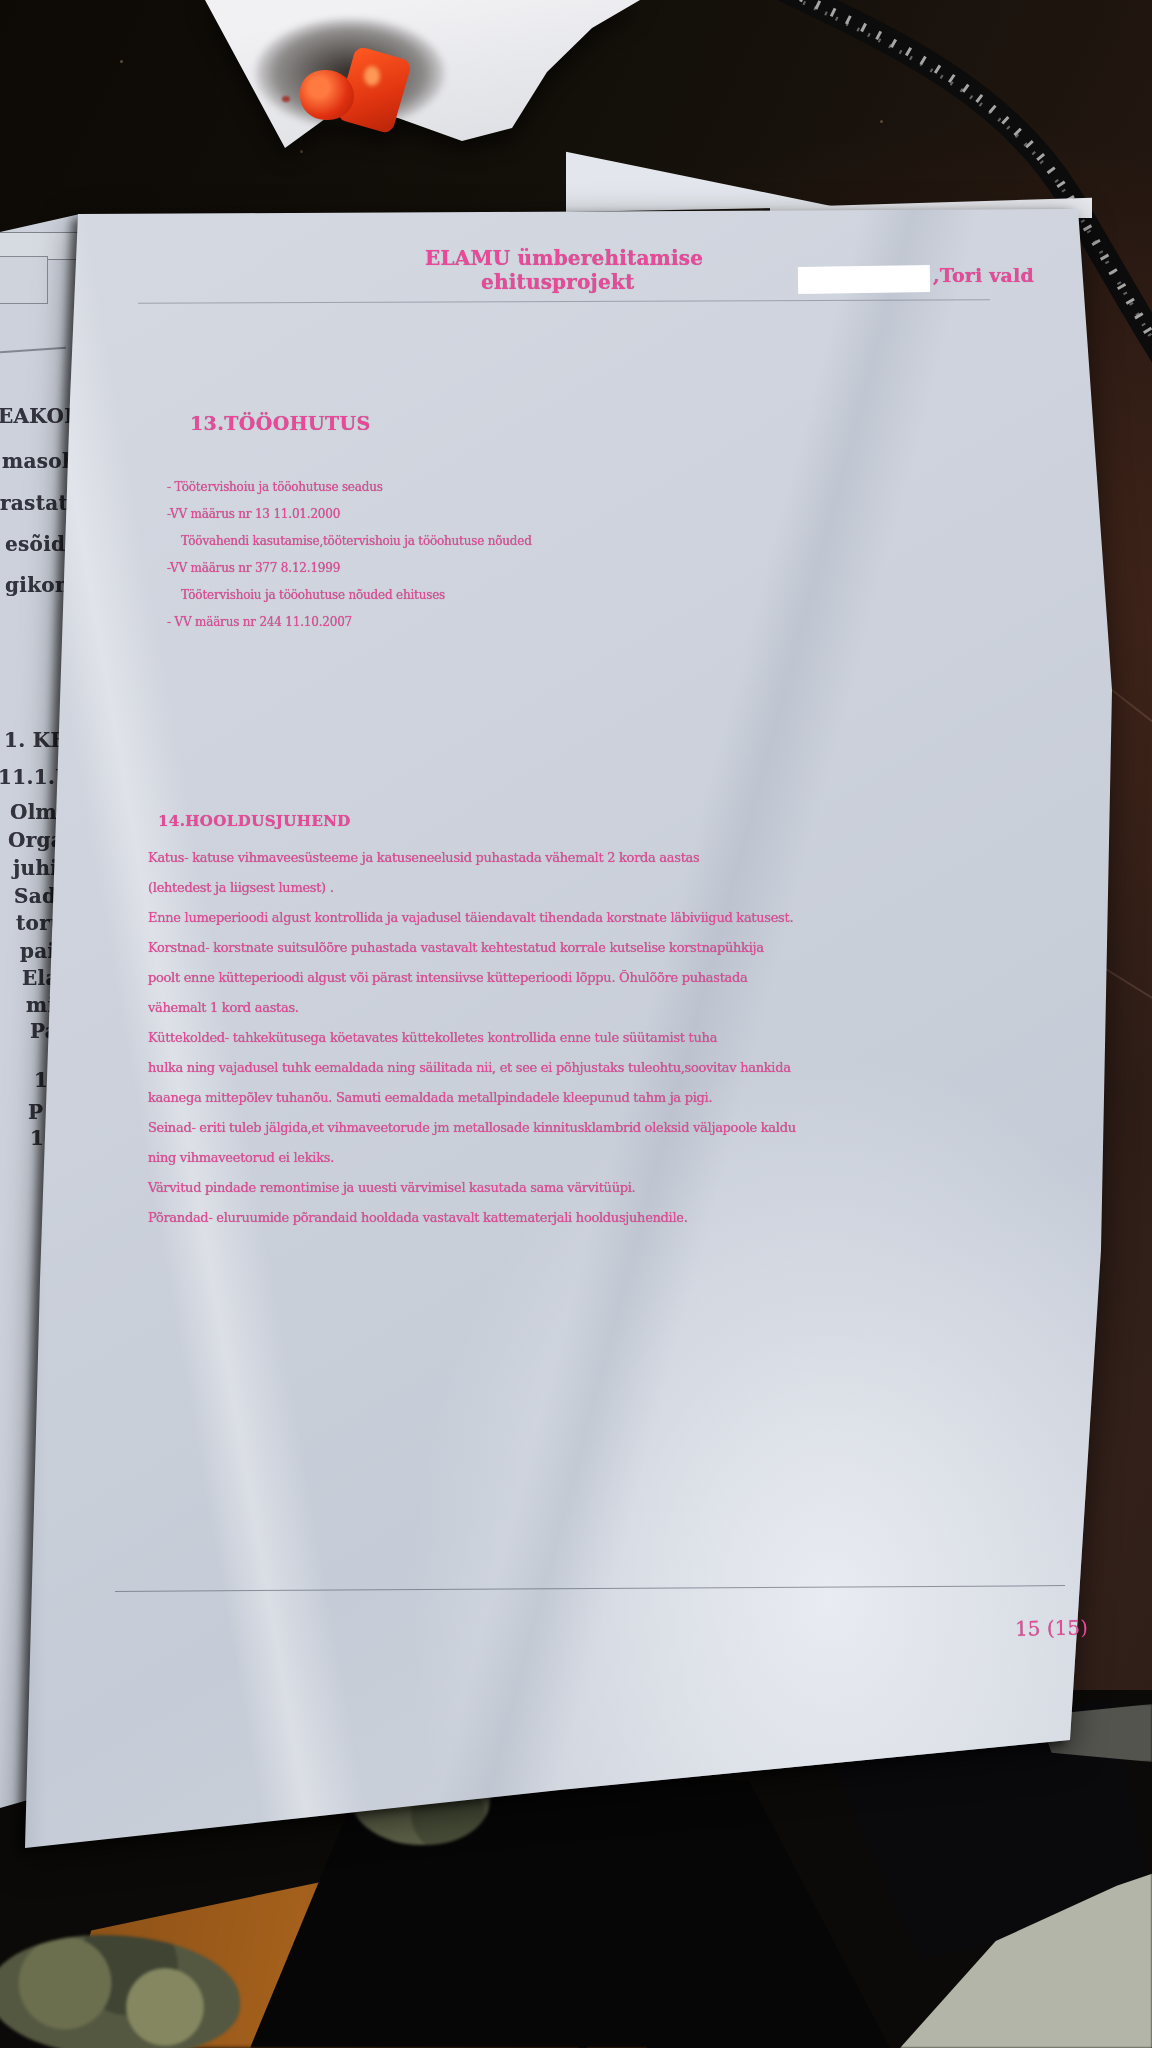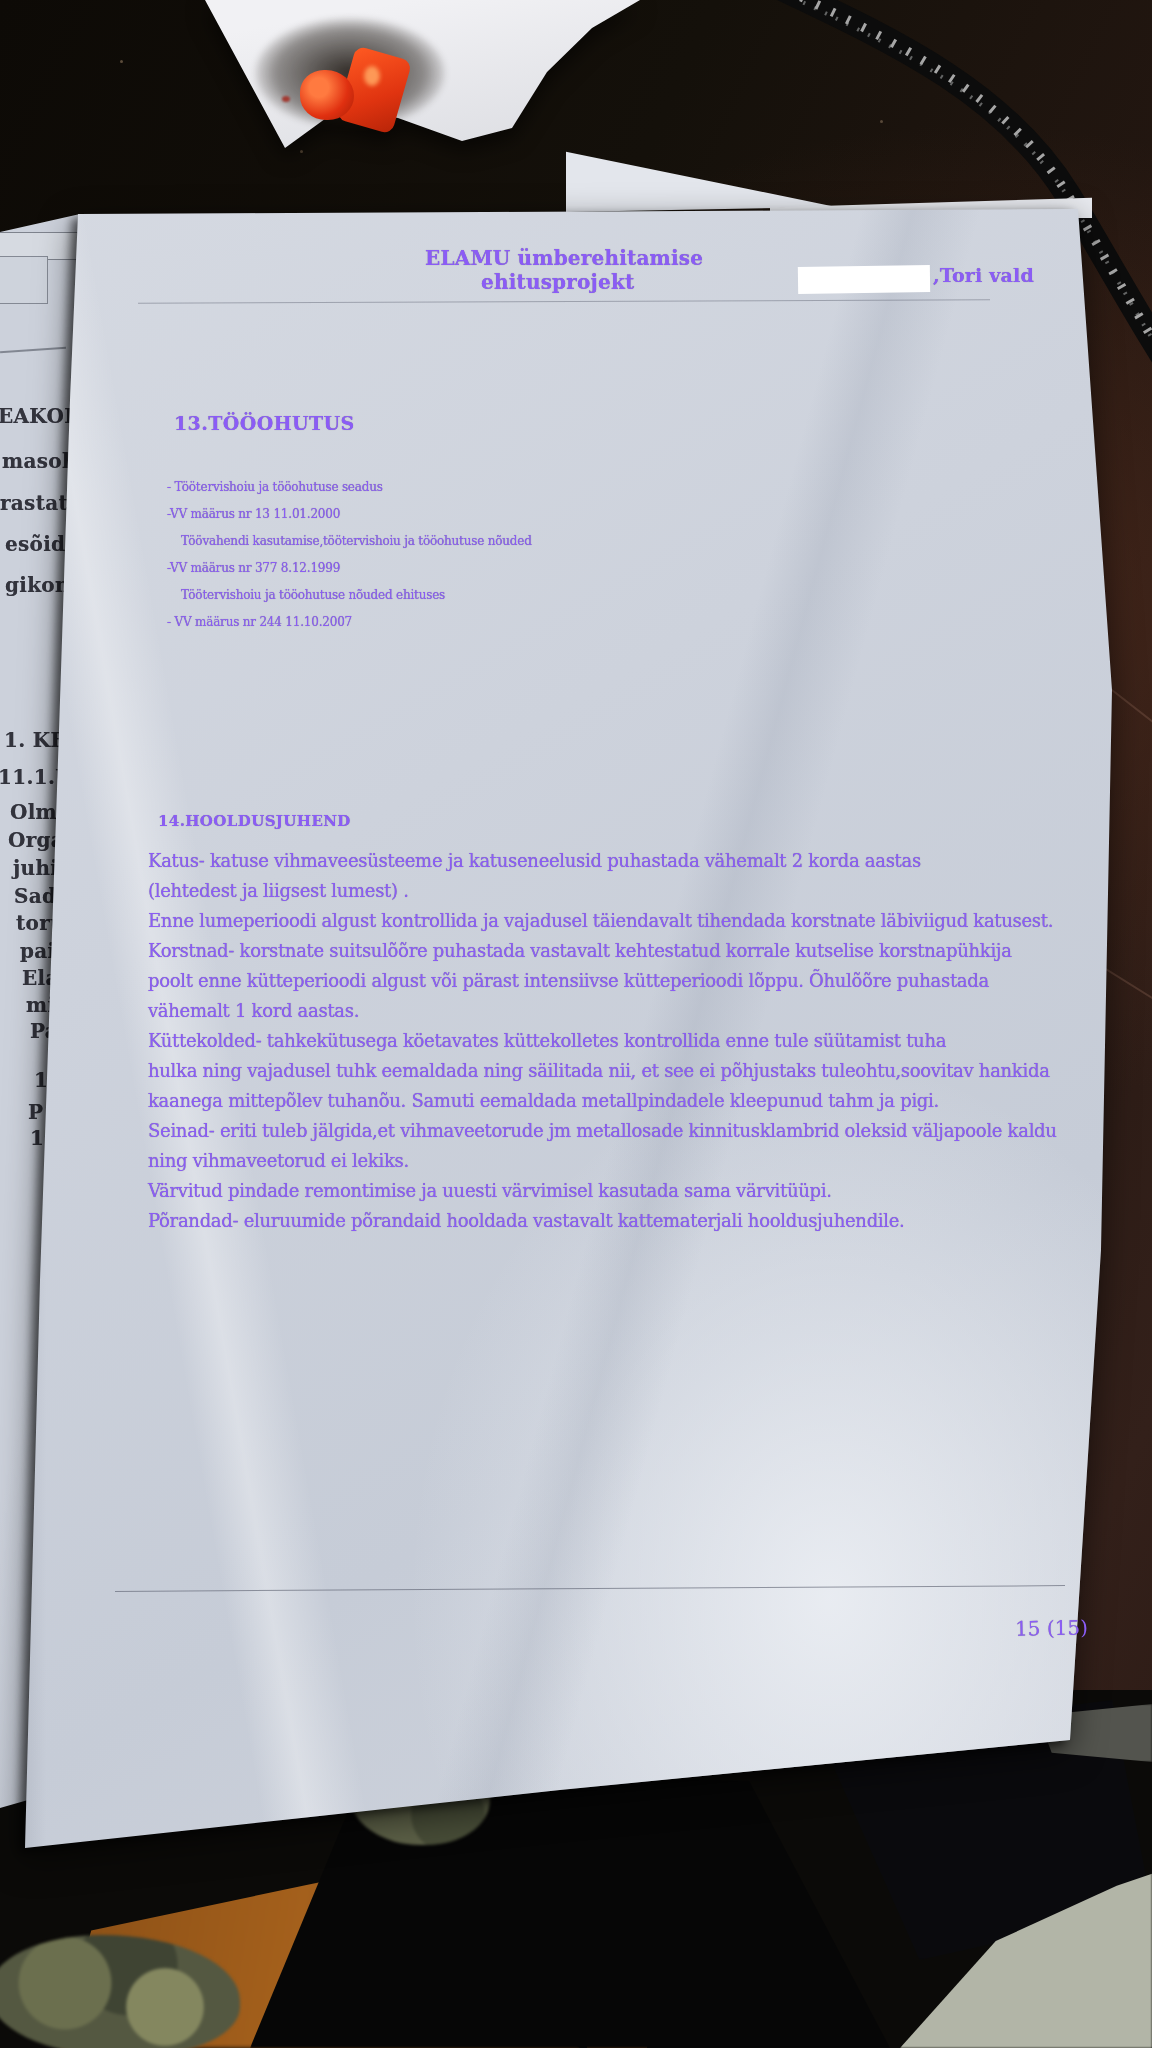--- a/index.html
+++ b/index.html
@@ -84,28 +84,28 @@
       linear-gradient(150deg,#d7dbe3 0%,#cdd2dc 38%,#c6ccd7 66%,#d3d7df 100%);
     clip-path:polygon(78px 214px,1078px 209px,1112px 690px,1101px 1250px,1070px 1740px,560px 1790px,25px 1848px,40px 1280px,58px 760px,70px 400px);}
   #sheet .wrinkle1{position:absolute;inset:0;
     background:linear-gradient(105deg,transparent 54%,rgba(120,130,150,.16) 57%,transparent 61%);}
   #sheet .wrinkle2{position:absolute;inset:0;
     background:linear-gradient(80deg,transparent 20%,rgba(255,255,255,.35) 23%,transparent 27%);}
   #sheet .edgeShade{position:absolute;inset:0;
     background:linear-gradient(90deg,rgba(90,95,110,.25) 0%,rgba(90,95,110,0) 4%),
                linear-gradient(0deg,rgba(90,95,110,.18) 0%,rgba(90,95,110,0) 5%);}
   
-  #content{inset:0;color:#8b5cf6;text-shadow:0 0 .7px rgba(44,44,60,.55);}
+  #content{inset:0;color:#ec4899;text-shadow:0 0 .7px rgba(44,44,60,.55);}
   .hdr{position:absolute;font-weight:bold;font-size:20px;letter-spacing:.2px;white-space:nowrap;}
   .rule{position:absolute;height:1px;background:rgba(95,100,115,.65);}
   .redact{position:absolute;left:798px;top:266px;width:132px;height:27px;background:#ffffff;transform:rotate(-.8deg);}
   .heading{position:absolute;font-weight:bold;font-size:19px;letter-spacing:.4px;white-space:nowrap;}
   .s13line{position:absolute;left:167px;font-size:12px;white-space:nowrap;letter-spacing:-.2px;}
   .s13line.indent{left:181px;}
-  .bodyline{position:absolute;left:148px;font-size:18px;white-space:nowrap;letter-spacing:-.3px;}
+  .bodyline{position:absolute;left:148px;font-size:13px;white-space:nowrap;letter-spacing:-.3px;}
   .pageno{position:absolute;left:1015px;top:1616px;font-size:20px;white-space:nowrap;transform:rotate(-1deg);}
 </style>
 </head>
 <body>
 
 <div class="abs" id="table"></div>
 <div class="abs scratch" style="left:1066px;top:700px;width:120px;transform:rotate(38deg);"></div>
 <div class="abs scratch" style="left:1050px;top:980px;width:150px;transform:rotate(32deg);"></div>
 <div class="abs speck" style="left:120px;top:60px;"></div>
 
@@ -173,21 +173,21 @@
 <div class="abs" id="content">
 
   <div class="hdr" style="left:425px;top:246px;">ELAMU ümberehitamise</div>
   <div class="hdr" style="left:481px;top:270px;">ehitusprojekt</div>
 
   <div class="redact"></div>
   <div class="hdr" style="left:933px;top:264px;font-size:19px;">,Tori vald</div>
 
   <div class="rule" style="left:138px;top:301px;width:852px;transform:rotate(-.25deg);opacity:.7;"></div>
 
-  <div class="heading" style="left:174px;top:412px;">13.TÖÖOHUTUS</div>
+  <div class="heading" style="left:190px;top:412px;">13.TÖÖOHUTUS</div>
 
   <div class="s13line" style="top:480px;">- Töötervishoiu ja tööohutuse seadus</div>
   <div class="s13line" style="top:507px;">-VV määrus nr 13 11.01.2000</div>
   <div class="s13line indent" style="top:534px;">Töövahendi kasutamise,töötervishoiu ja tööohutuse nõuded</div>
   <div class="s13line" style="top:561px;">-VV määrus nr 377 8.12.1999</div>
   <div class="s13line indent" style="top:588px;">Töötervishoiu ja tööohutuse nõuded ehituses</div>
   <div class="s13line" style="top:615px;">- VV määrus nr 244 11.10.2007</div>
 
   <div class="heading" style="left:158px;top:812px;font-size:15px;">14.HOOLDUSJUHEND</div>
 

